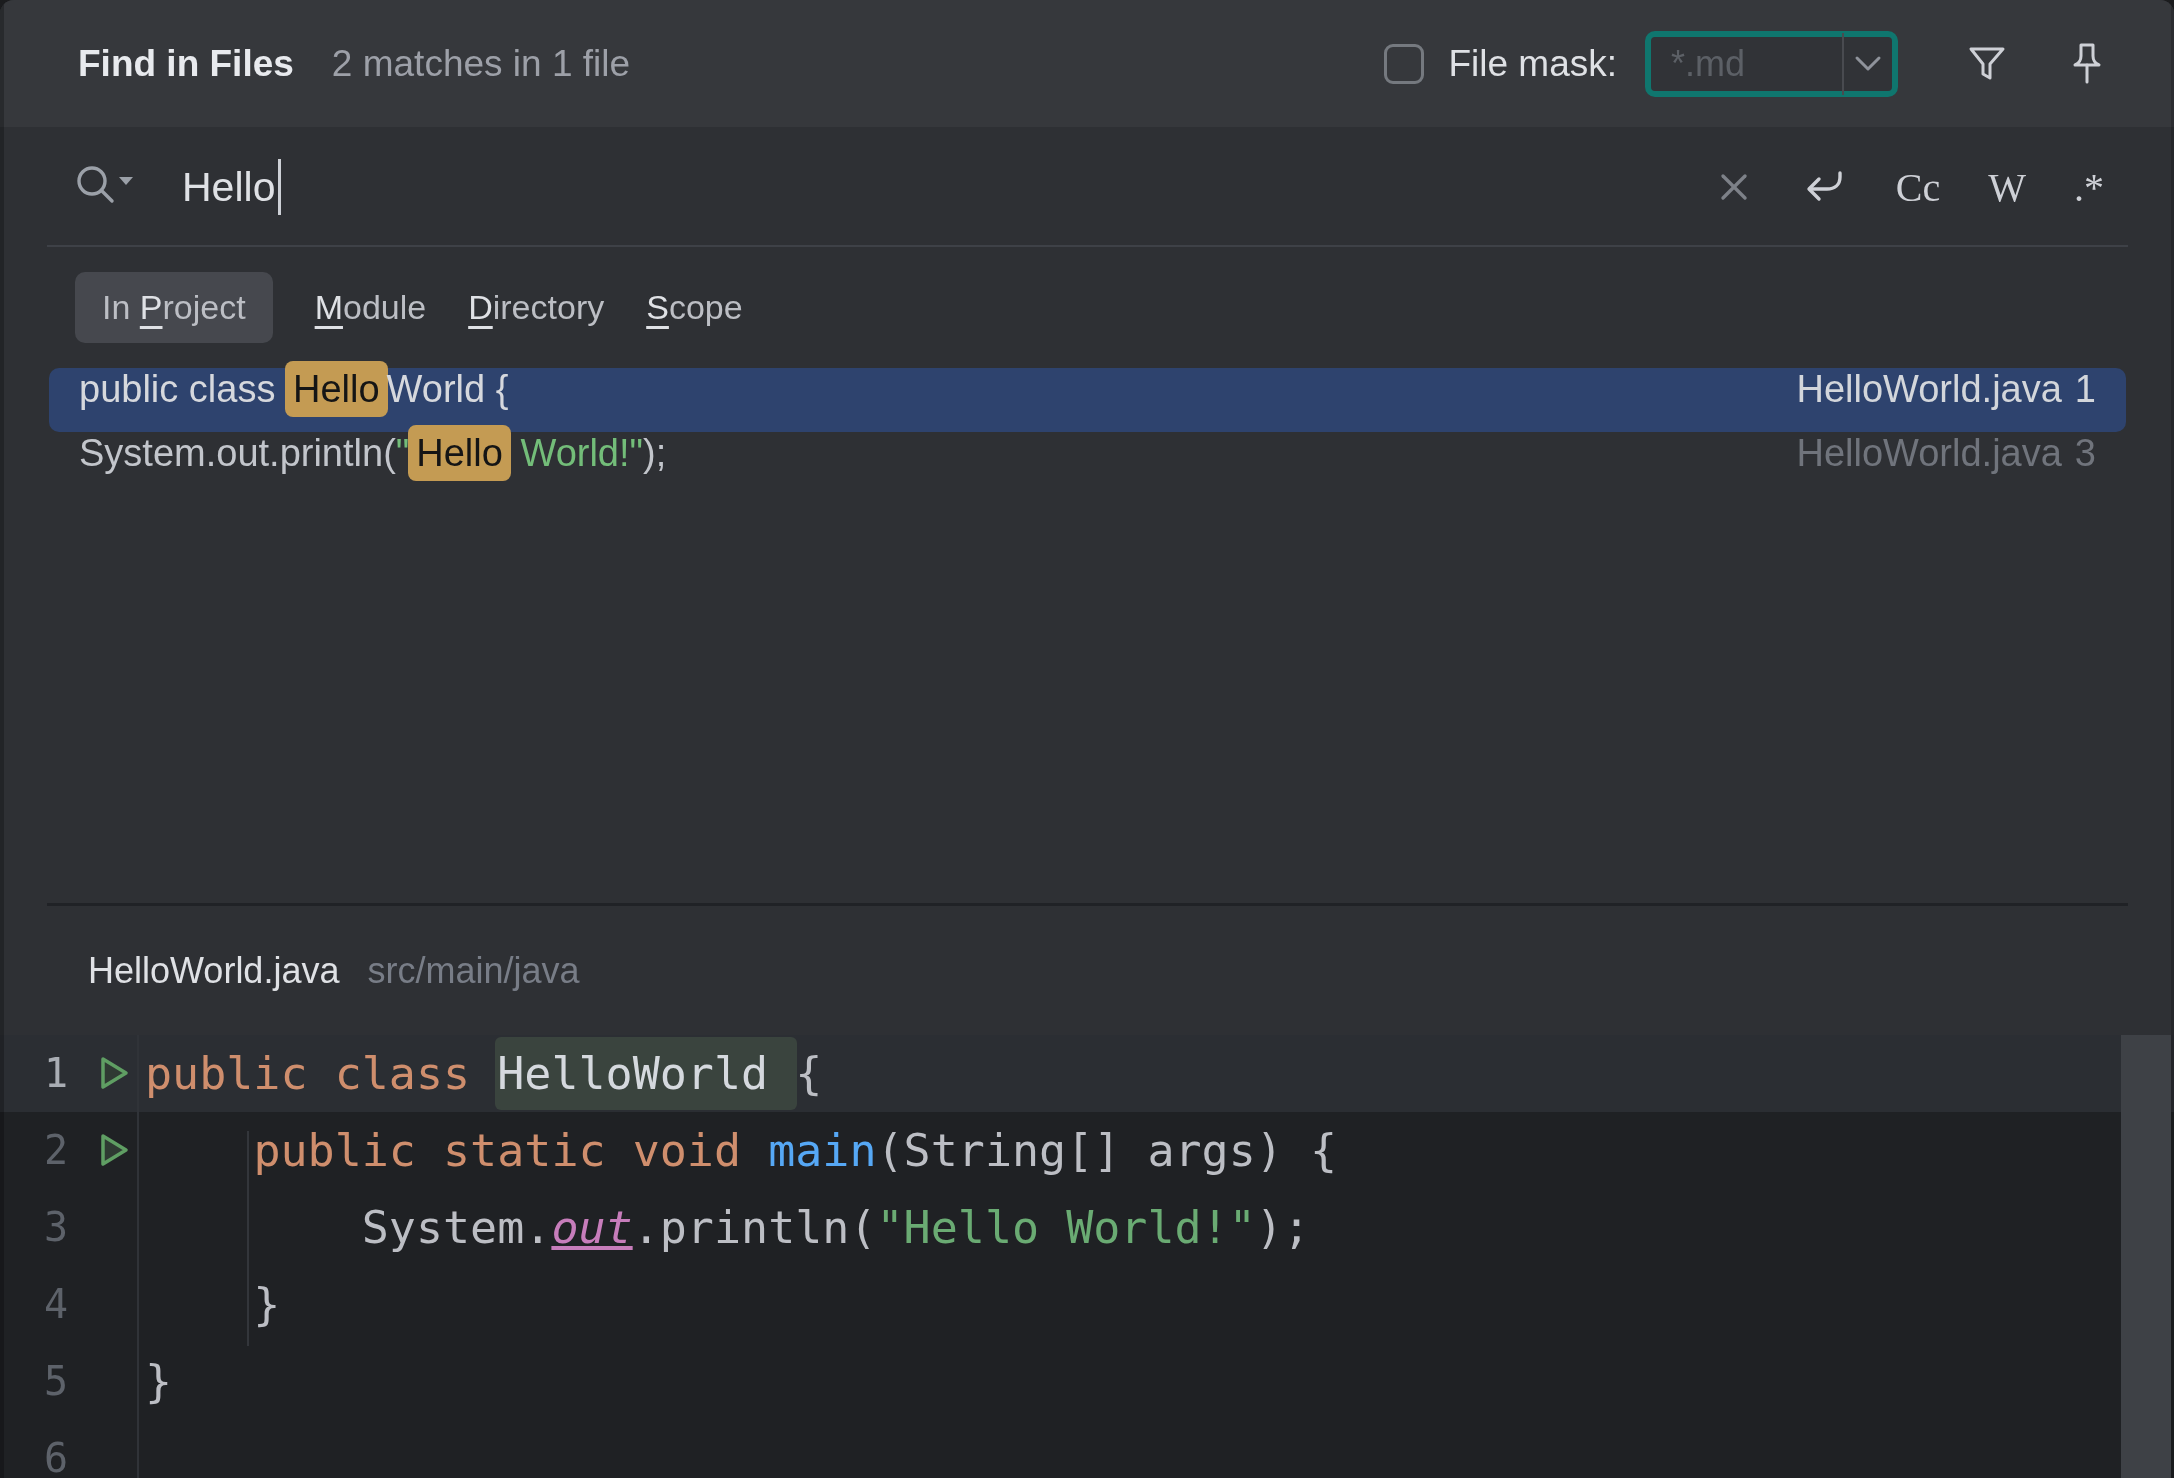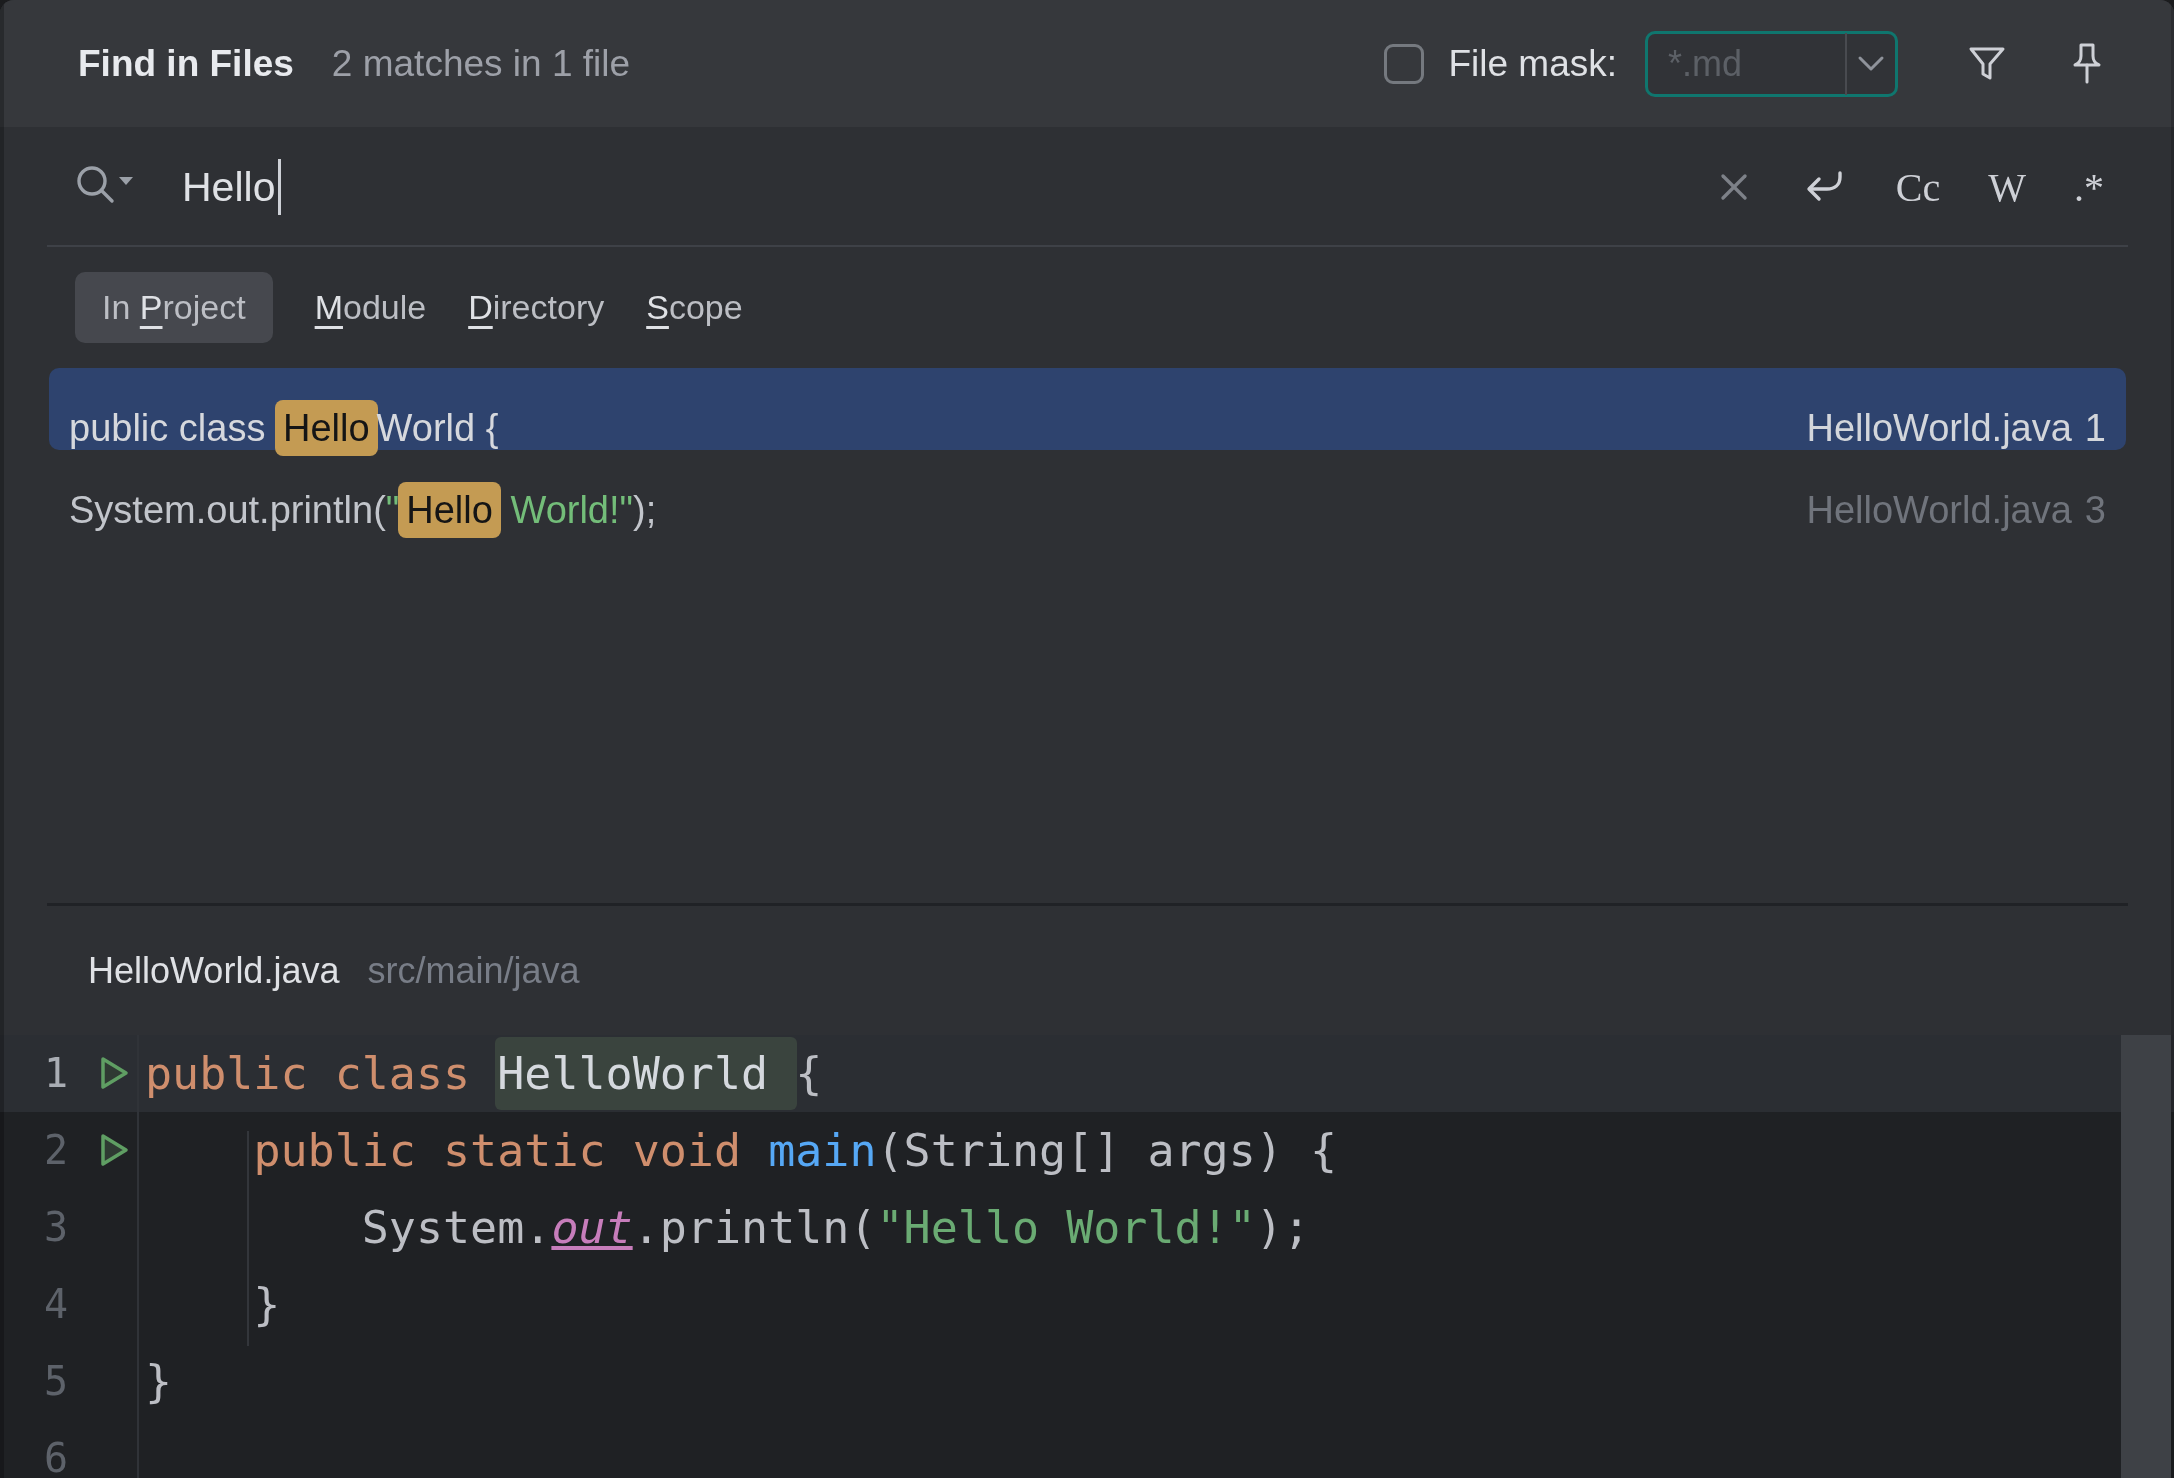--- a/index.html
+++ b/index.html
@@ -12,21 +12,21 @@
   .rim-right{position:absolute;right:0;top:0;bottom:0;width:3px;background:rgba(0,0,0,.18);z-index:60;}
 
   
   .topbar{position:absolute;left:0;top:0;right:0;height:127px;background:#36383c;
           display:flex;align-items:center;padding:0 66px 0 78px;box-sizing:border-box;}
   .title{font-size:37px;font-weight:700;color:#e8eaee;}
   .matches{font-size:37px;color:#9da0a8;margin-left:38px;}
   .tb-right{margin-left:auto;display:flex;align-items:center;}
   .checkbox{width:40px;height:40px;border:3px solid #75797f;border-radius:9px;box-sizing:border-box;}
   .fm-label{font-size:37px;color:#dfe1e5;margin-left:24px;}
-  .combo{margin-left:28px;width:253px;height:66px;border:3px solid #0f766e;border-radius:10px;
+  .combo{margin-left:28px;width:253px;height:66px;border:6px solid #0f766e;border-radius:10px;
          background:#313337;display:flex;align-items:center;box-sizing:border-box;}
   .combo-value{font-size:36px;color:#5c6066;padding-left:20px;flex:1;}
   .combo-sep{width:2px;height:62px;background:#494b50;}
   .combo-chev{width:48px;display:flex;justify-content:center;}
   .icon-btn{display:flex;align-items:center;justify-content:center;}
   .funnel{margin-left:66px;}
   .pin{margin-left:56px;}
 
   
   .searchrow{position:absolute;left:0;top:127px;right:0;height:120px;display:flex;align-items:center;
@@ -39,21 +39,21 @@
 
   
   .tabsrow{position:absolute;left:0;top:247px;right:0;height:121px;display:flex;align-items:center;
            padding-left:75px;box-sizing:border-box;gap:42px;}
   .tab{font-size:34px;color:#dfe1e5;padding:16px 0;text-align:center;}
   .tab.pill{background:#46484e;border-radius:10px;padding:16px 27px;}
   .tk-mn{text-decoration:underline;text-underline-offset:7px;text-decoration-thickness:2.5px;}
 
   
   .results{position:absolute;left:49px;right:48px;top:368px;}
-  .res-row{height:82px;display:flex;align-items:flex-end;padding:0 20px;font-size:38px;border-radius:10px;}
+  .res-row{height:64px;display:flex;align-items:flex-start;padding:0 30px;font-size:38px;border-radius:10px;}
   .res-row.selected{background:#2e436e;}
   .res-right{margin-left:auto;display:flex;gap:13px;}
   .res-row.selected .res-right{color:#d3d6db;}
   .res-row.plainrow .res-right{color:#70747c;}
   .tk-res{color:#d6d8dd;}
   .tk-res2{color:#c2c5cb;}
   .tk-resstr{color:#73bd79;}
   .tk-hit{color:#151515;background:#c49b53;border-radius:8px;padding:7px 8px;margin:0 -1px;}
 
   .divider2{position:absolute;left:47px;right:46px;top:903px;height:3px;background:#202226;}

